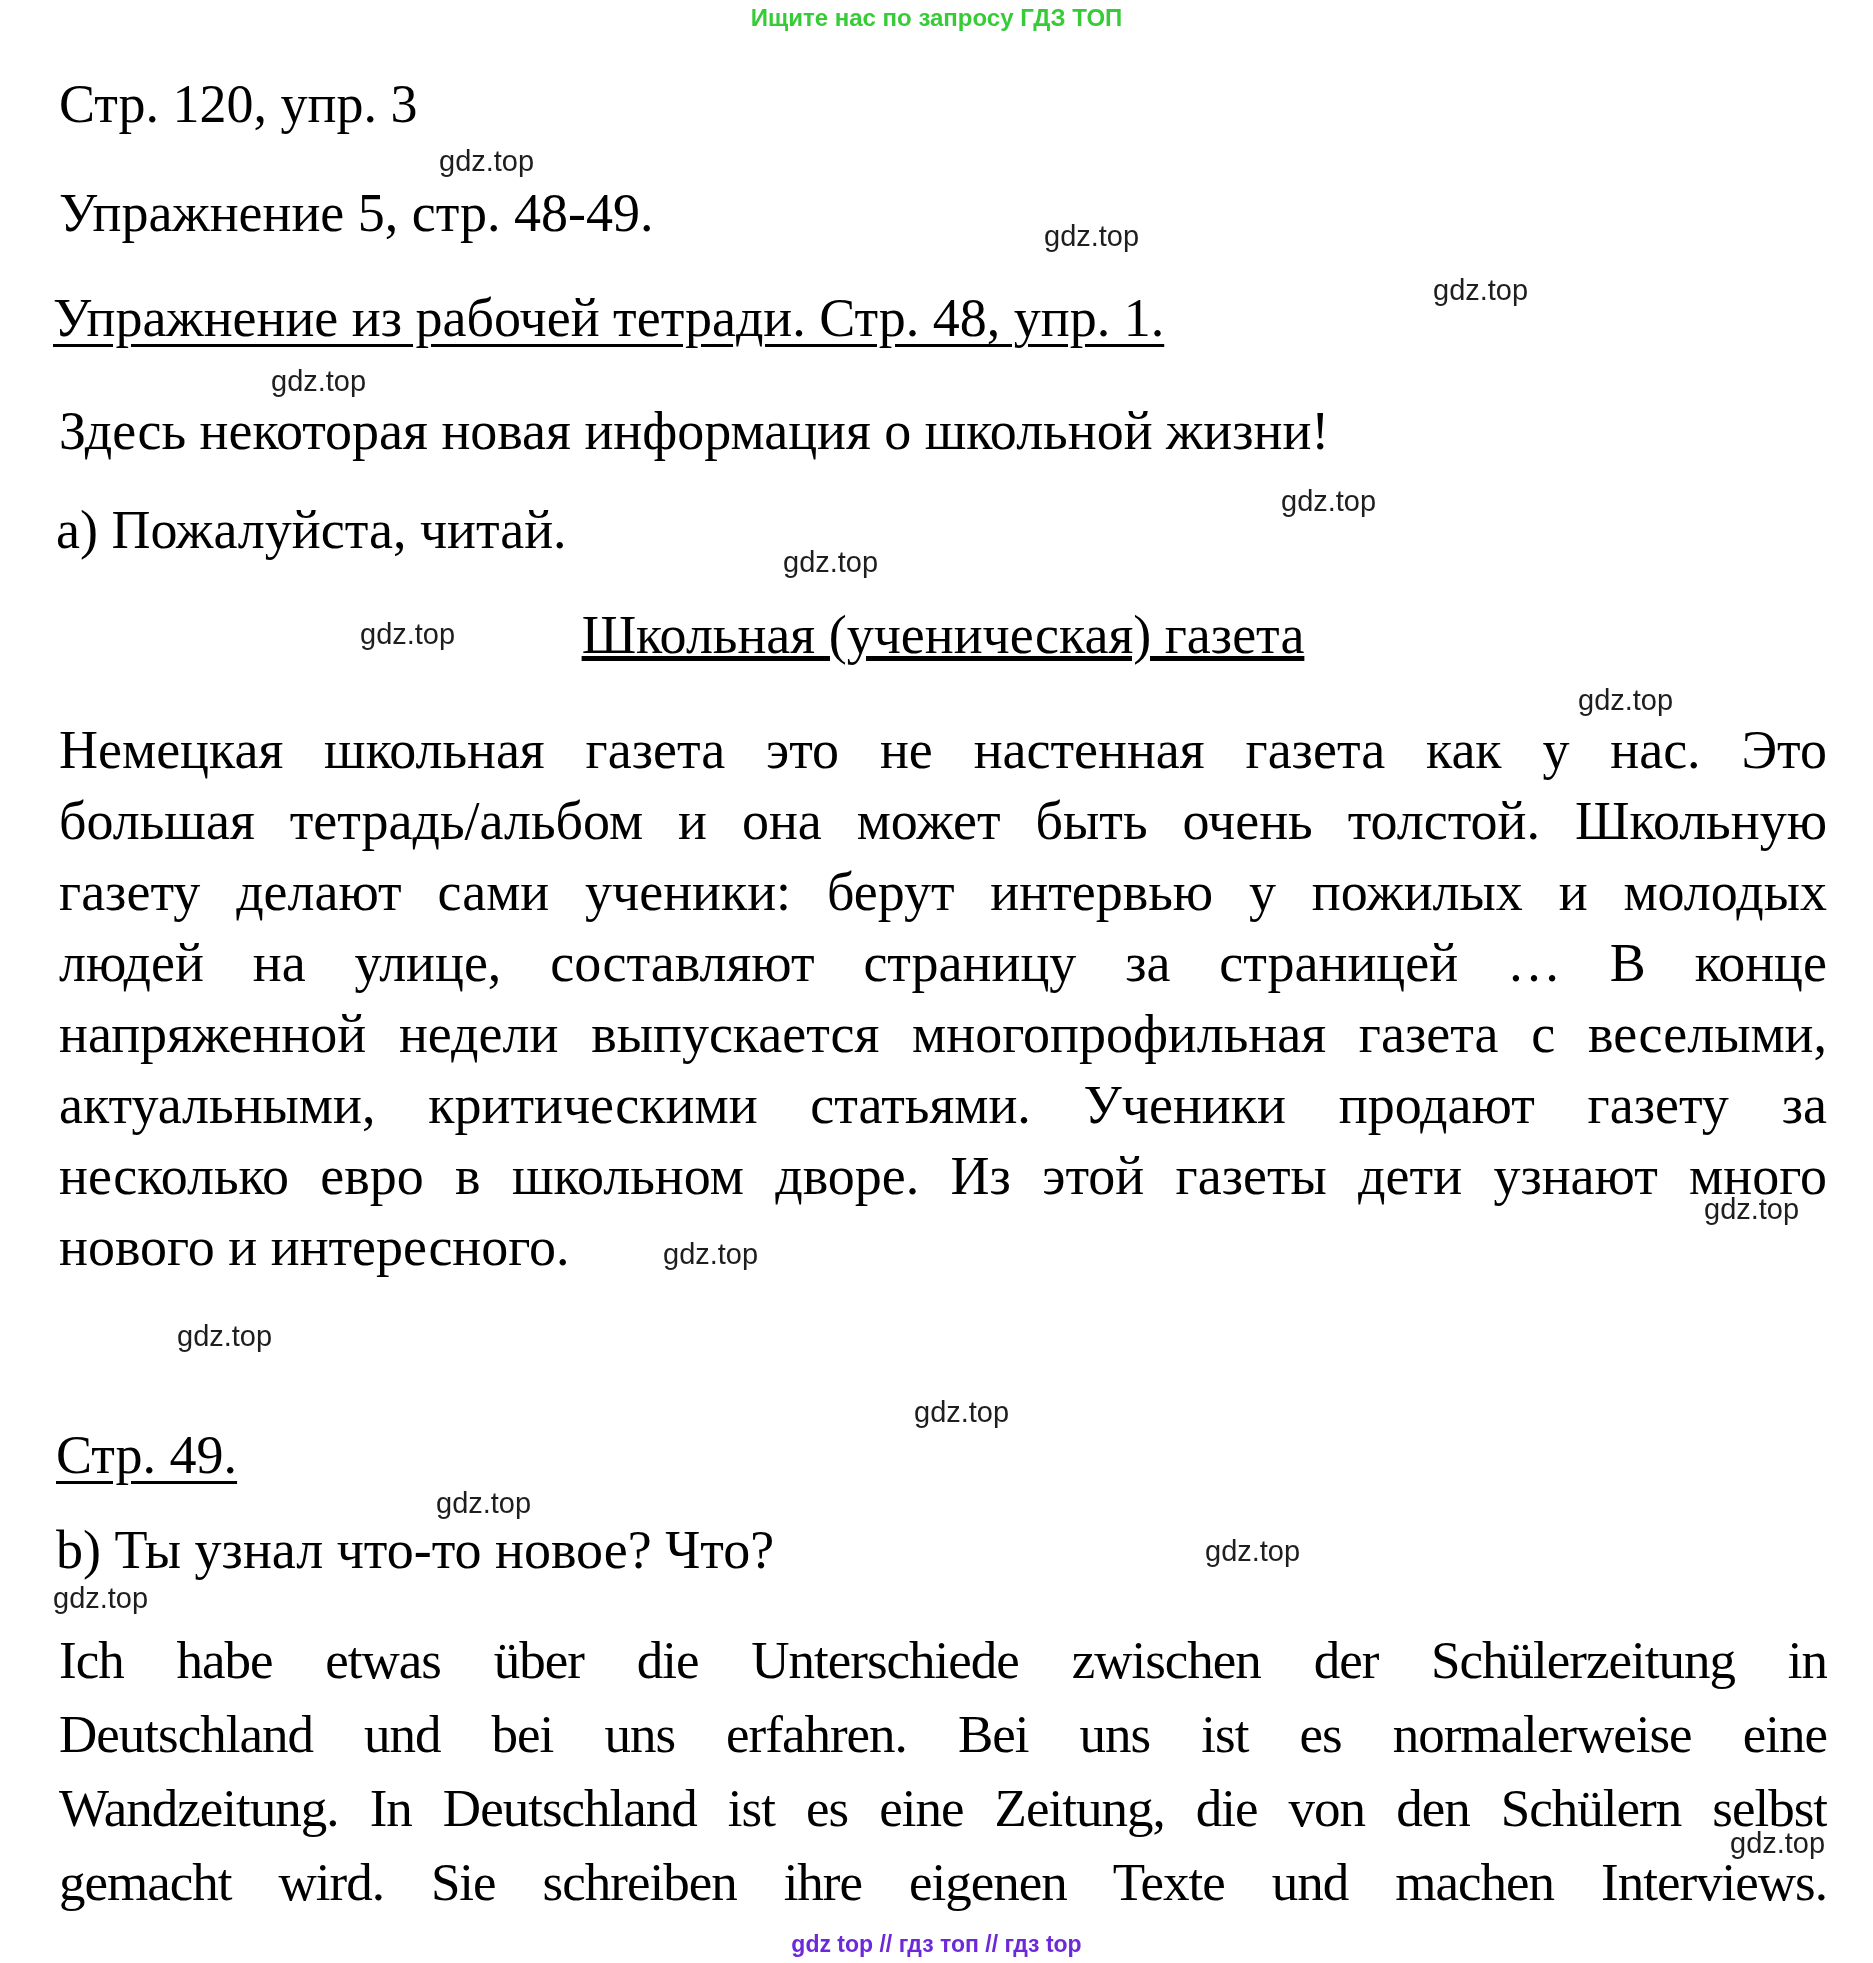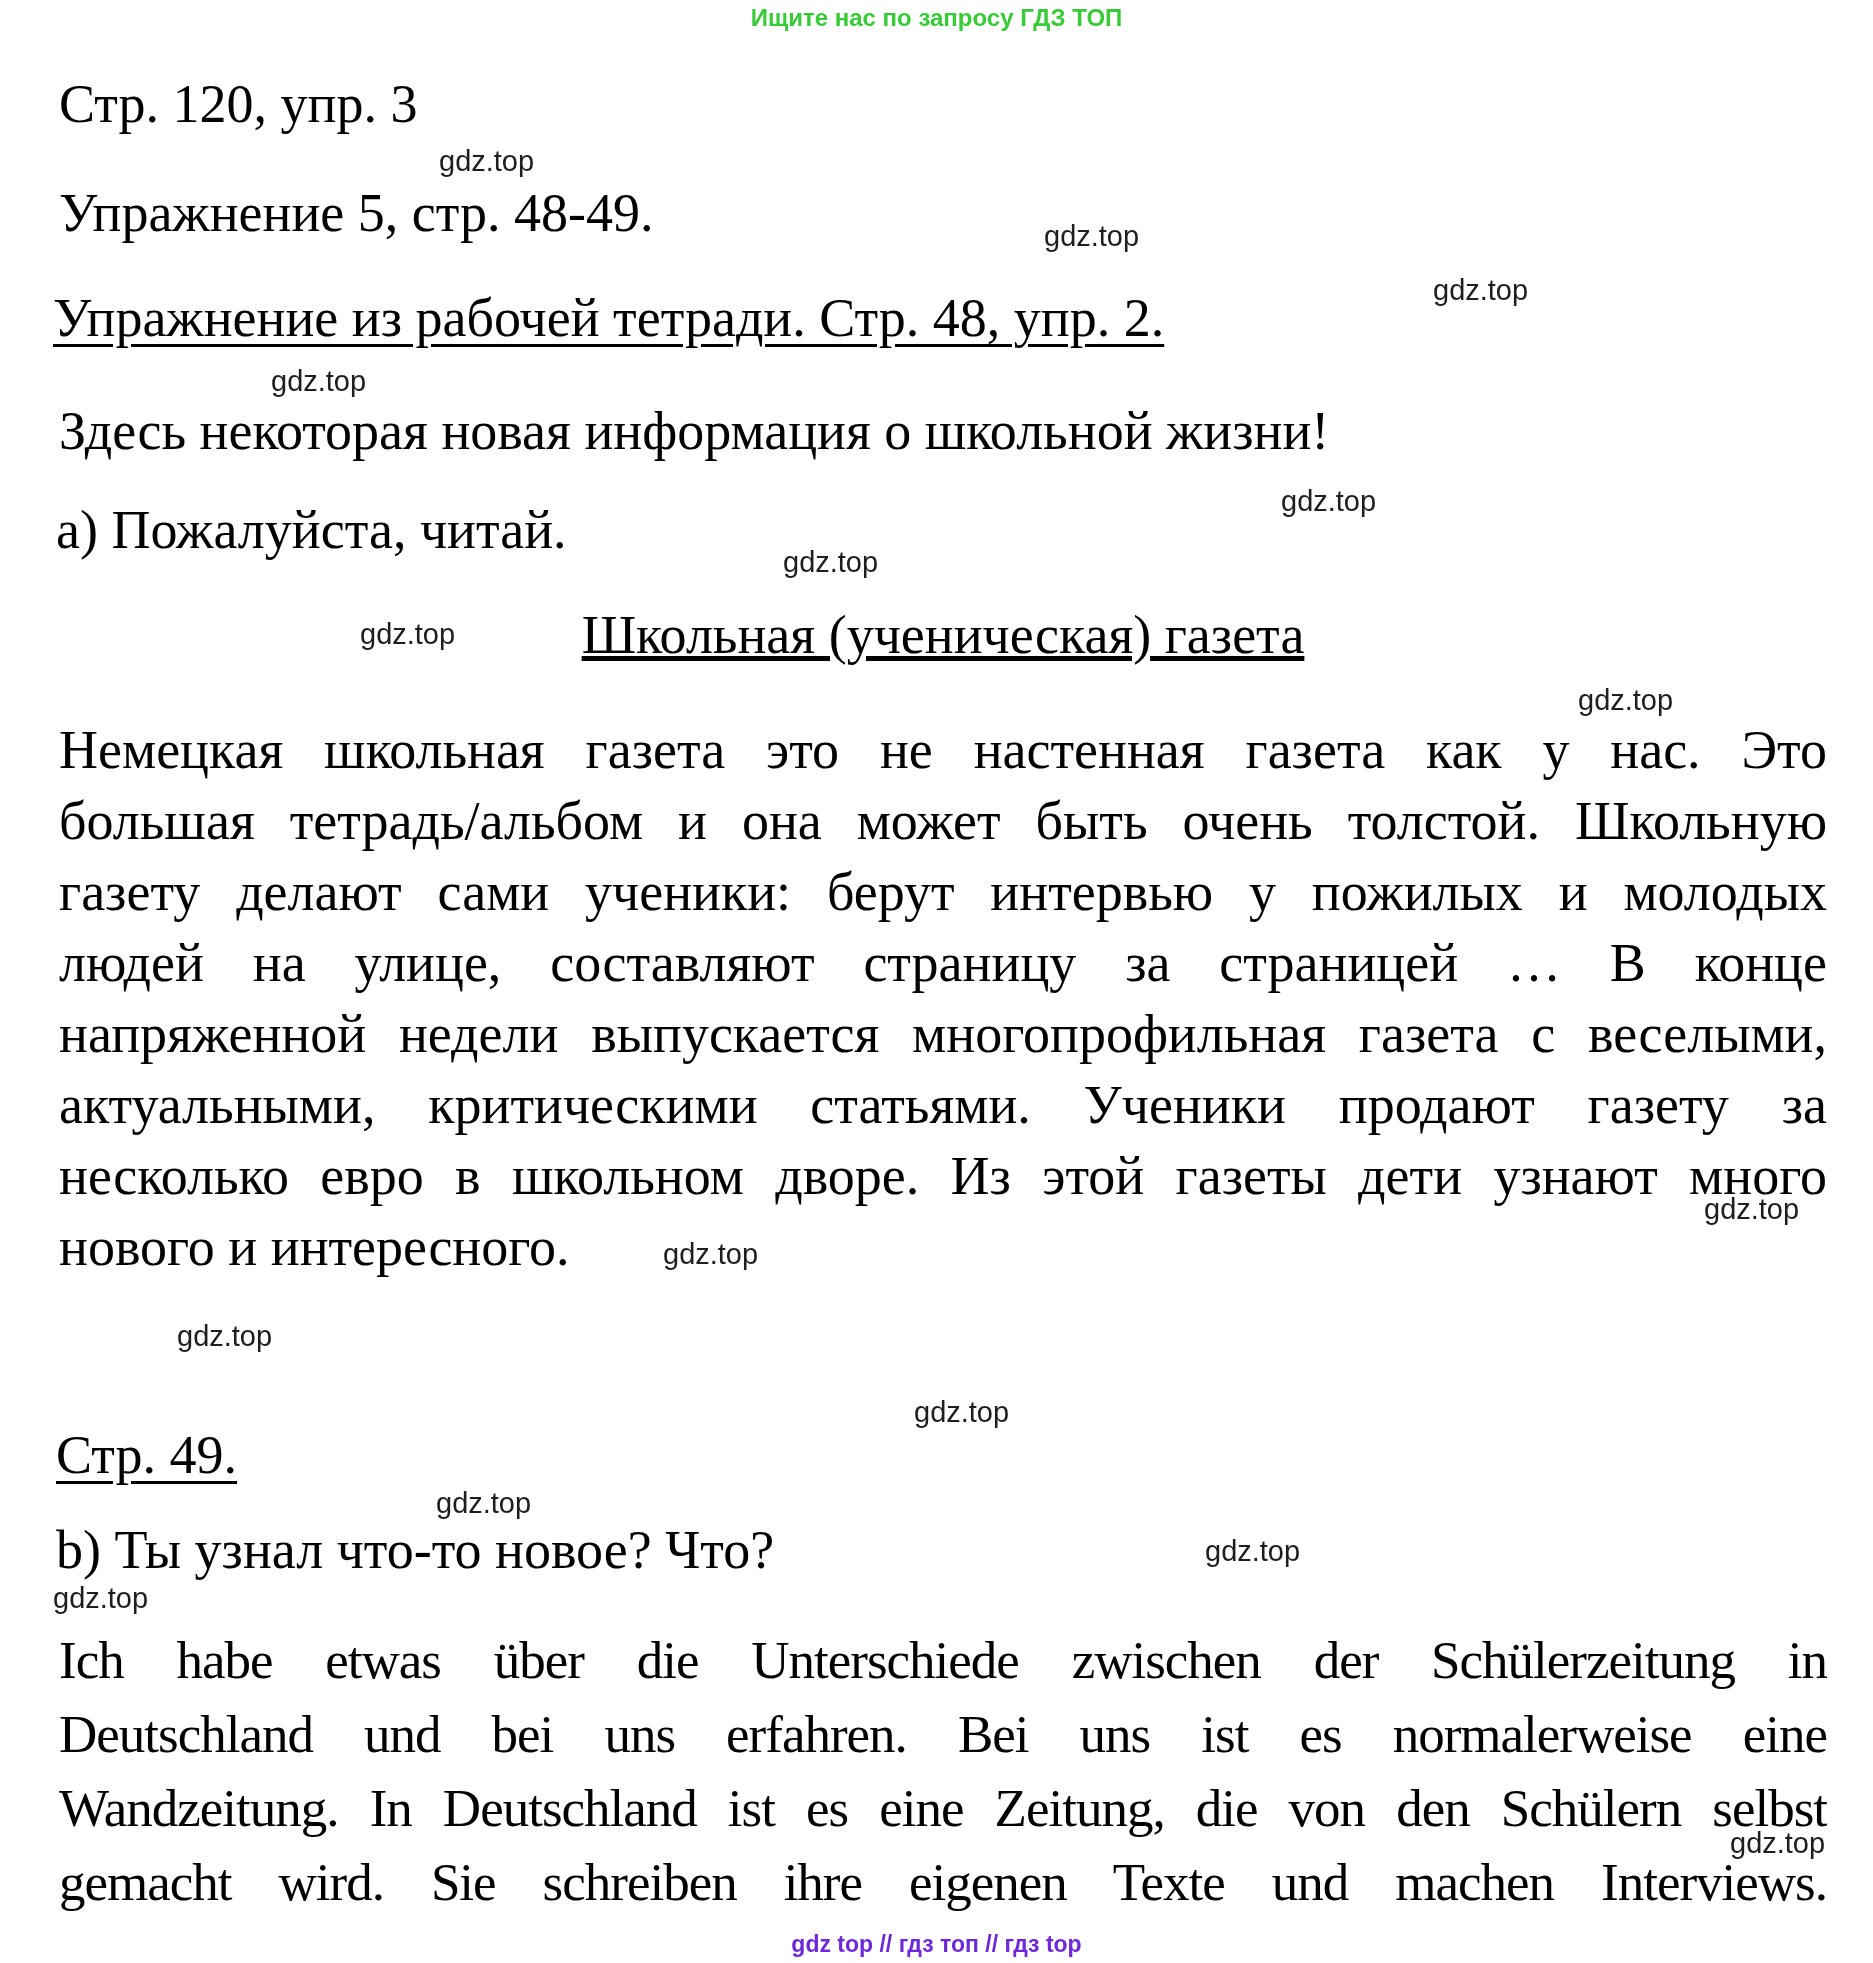--- a/index.html
+++ b/index.html
@@ -59,21 +59,21 @@
 <body>
 
 <div id="page">
 
   <div class="promo" style="color: rgb(56, 203, 56);">Ищите нас по запросу ГДЗ ТОП</div>
 
   <div class="h" style="top:75px;">Стр. 120, упр. 3</div>
 
   <div class="h" style="top:184px;text-align:right;">Упражнение 5, стр. 48-49.</div>
 
-  <div class="h underlined" style="top:289px; left:53px;">Упражнение из рабочей тетради. Стр. 48, упр. 2.</div>
+  <div class="h underlined" style="top:289px; left:53px;">Упражнение из рабочей тетради. Стр. 48, упр. 1.</div>
 
   <div class="h" style="top:402px;">Здесь некоторая новая информация о школьной жизни!</div>
 
   <div class="h" style="top:501px; left:56px;">а) Пожалуйста, читай.</div>
 
   <div class="article-title" style="top:604px;text-decoration:underline;">Школьная (ученическая) газета</div>
 
   <div class="par" style="top:715px;">
     <div class="jline">Немецкая школьная газета это не настенная газета как у нас. Это</div>
     <div class="jline">большая тетрадь/альбом и она может быть очень толстой. Школьную</div>

